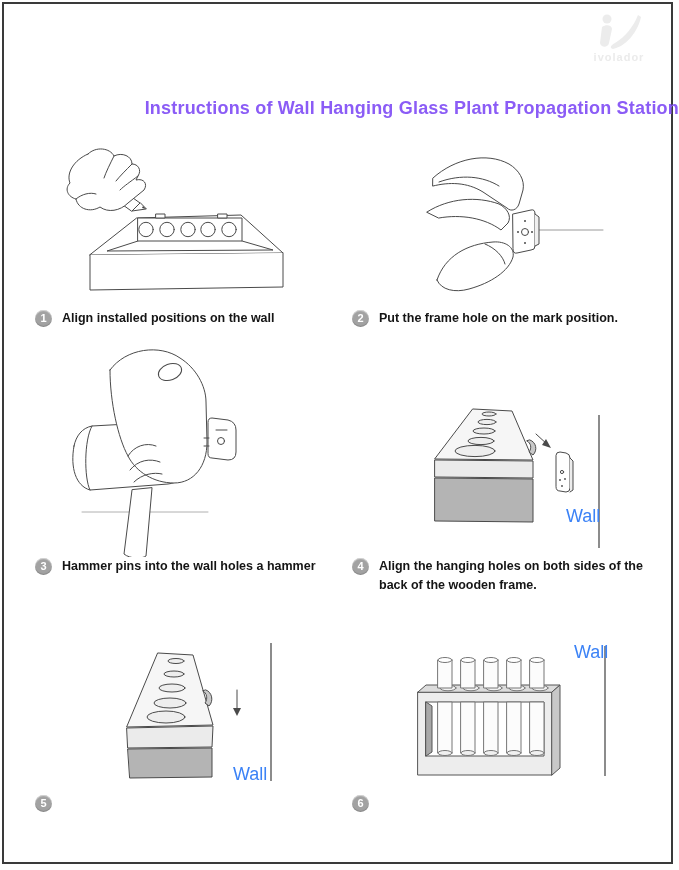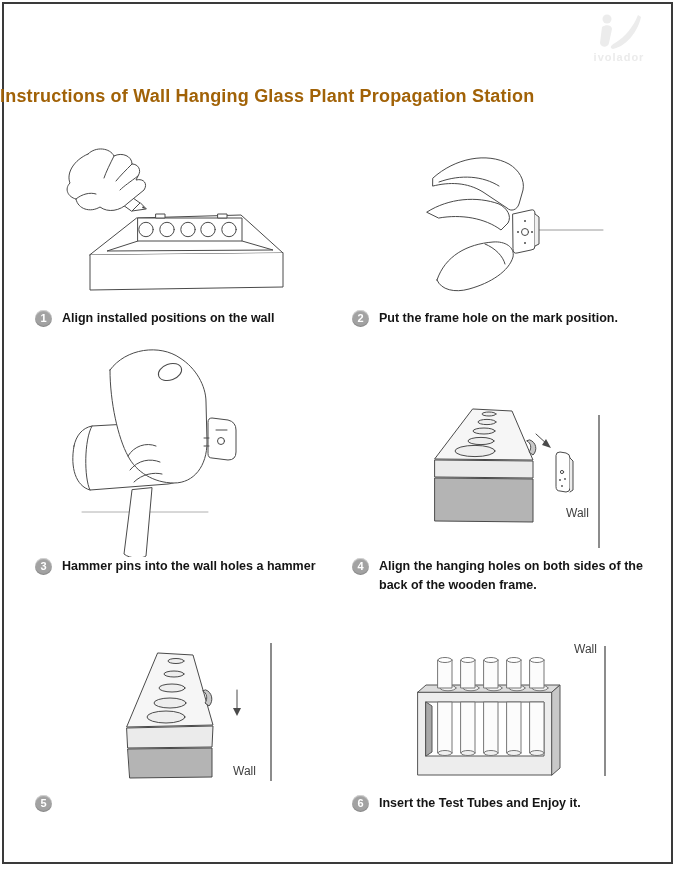--- a/index.html
+++ b/index.html
@@ -13,40 +13,40 @@
     border:2px solid #3a3a3a;box-sizing:border-box;pointer-events:none;
   }
   .logo{
     position:absolute;top:14px;right:18px;width:84px;
     display:flex;flex-direction:column;align-items:center;
   }
   .logo .brand-text{
     font-size:11px;letter-spacing:1px;color:#ebebeb;font-weight:bold;margin-top:1px;
   }
   .page-title{
-    position:absolute;top:86px;left:0;right:0;text-align:left;
-    font-size:18px;font-weight:bold;color:#a16207;letter-spacing:0.2px;
+    position:absolute;top:98px;left:0;right:0;text-align:right;
+    font-size:18px;font-weight:bold;color:#8b5cf6;letter-spacing:0.2px;
   }
   .illus{position:absolute;}
   .illus svg{display:block;}
   .caption{
     position:absolute;display:flex;gap:10px;align-items:flex-start;
   }
   .badge{
     width:17px;height:17px;border-radius:50%;background:#a2a2a2;flex:none;
     color:#fff;font-size:11px;font-weight:bold;line-height:17px;text-align:center;
     box-shadow:inset 0 1px 1px rgba(255,255,255,.55), inset 0 -1px 1px rgba(0,0,0,.18);
     margin-top:1px;
   }
   .cap-text{
     font-size:12.5px;font-weight:bold;color:#151515;line-height:19px;
   }
   .cap-text.wrap{width:264px;}
   .wall-label{
-    position:absolute;font-size:12px;color:#404040;font-weight:normal;
+    position:absolute;font-size:18px;color:#3b82f6;font-weight:normal;
   }
   .wall-line{
     position:absolute;width:2px;background:#8c8c8c;
   }
 </style>
 </head>
 <body>
 
 <div class="page-border"></div>
 
@@ -252,14 +252,13 @@
   </svg>
 </div>
 <div class="wall-line" style="left:604px;top:646px;height:130px;"></div>
 <span class="wall-label" style="left:574px;top:642px;">Wall</span>
 
 <div class="caption" style="left:35px;top:794px;">
   <span class="badge">5</span>
 </div>
 <div class="caption" style="left:352px;top:794px;">
   <span class="badge">6</span>
-  <span class="cap-text">Insert the Test Tubes and Enjoy it.</span>
 </div>
 
 </body></html>

